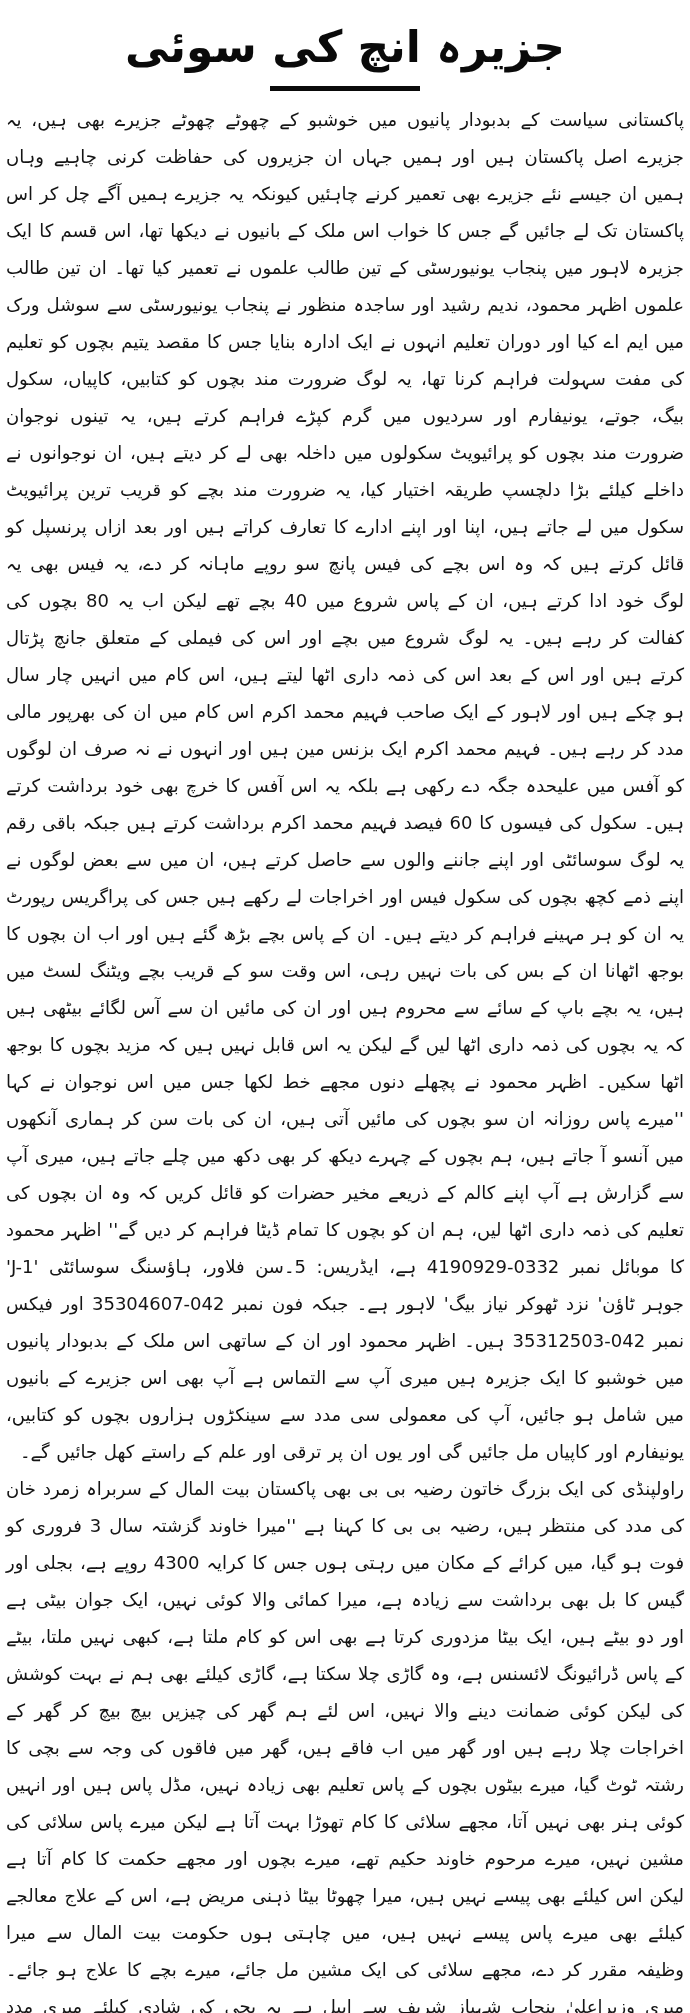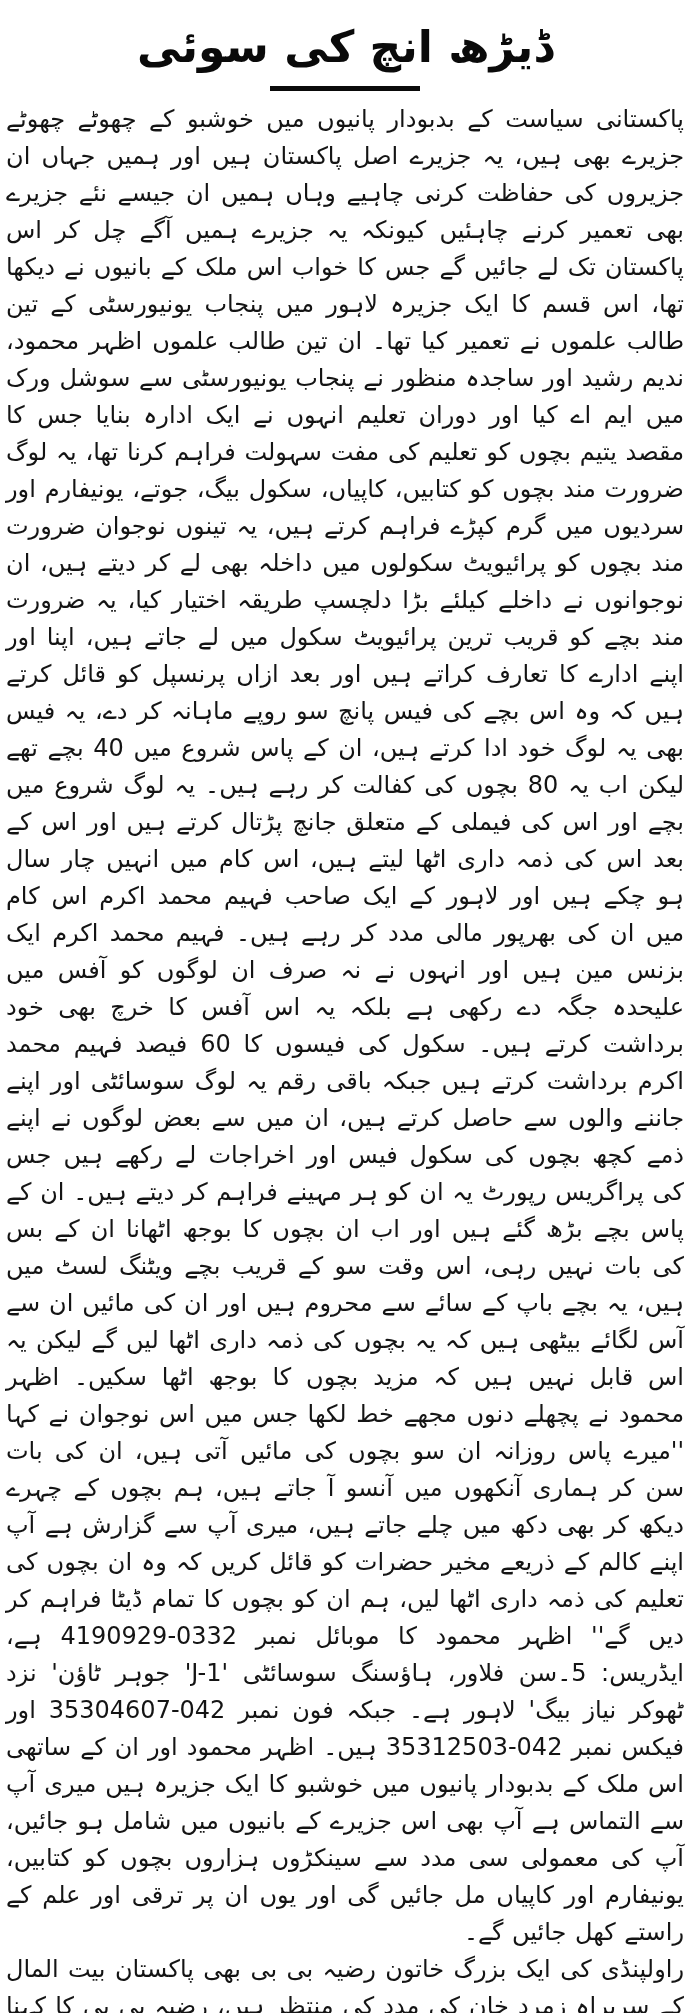--- a/index.html
+++ b/index.html
@@ -33,35 +33,35 @@
     height: 5px;
     background: #0a0a0a;
     margin: 4px auto 10px auto;
   }
   .article-body {
     direction: rtl;
     text-align: justify;
     text-justify: inter-word;
   }
   .article-body p {
-    font-size: 24px;
+    font-size: 18px;
     line-height: 37px;
     color: #141414;
     text-align: justify;
     text-align-last: right;
     word-spacing: 1px;
   }
 </style>
 </head>
 <body>
 
 <div class="page">
 
   <header class="masthead">
-    <h1 class="article-title">ڈیڑھ انچ کی سوئی</h1>
+    <h1 class="article-title">جزیرہ انچ کی سوئی</h1>
     <div class="title-rule"></div>
   </header>
 
   <article class="article-body">
     <p>پاکستانی سیاست کے بدبودار پانیوں میں خوشبو کے چھوٹے چھوٹے جزیرے بھی ہیں، یہ جزیرے اصل پاکستان ہیں اور ہمیں جہاں ان جزیروں کی حفاظت کرنی چاہیے وہاں ہمیں ان جیسے نئے جزیرے بھی تعمیر کرنے چاہئیں کیونکہ یہ جزیرے ہمیں آگے چل کر اس پاکستان تک لے جائیں گے جس کا خواب اس ملک کے بانیوں نے دیکھا تھا، اس قسم کا ایک جزیرہ لاہور میں پنجاب یونیورسٹی کے تین طالب علموں نے تعمیر کیا تھا۔ ان تین طالب علموں اظہر محمود، ندیم رشید اور ساجدہ منظور نے پنجاب یونیورسٹی سے سوشل ورک میں ایم اے کیا اور دوران تعلیم انہوں نے ایک ادارہ بنایا جس کا مقصد یتیم بچوں کو تعلیم کی مفت سہولت فراہم کرنا تھا، یہ لوگ ضرورت مند بچوں کو کتابیں، کاپیاں، سکول بیگ، جوتے، یونیفارم اور سردیوں میں گرم کپڑے فراہم کرتے ہیں، یہ تینوں نوجوان ضرورت مند بچوں کو پرائیویٹ سکولوں میں داخلہ بھی لے کر دیتے ہیں، ان نوجوانوں نے داخلے کیلئے بڑا دلچسپ طریقہ اختیار کیا، یہ ضرورت مند بچے کو قریب ترین پرائیویٹ سکول میں لے جاتے ہیں، اپنا اور اپنے ادارے کا تعارف کراتے ہیں اور بعد ازاں پرنسپل کو قائل کرتے ہیں کہ وہ اس بچے کی فیس پانچ سو روپے ماہانہ کر دے، یہ فیس بھی یہ لوگ خود ادا کرتے ہیں، ان کے پاس شروع میں 40 بچے تھے لیکن اب یہ 80 بچوں کی کفالت کر رہے ہیں۔ یہ لوگ شروع میں بچے اور اس کی فیملی کے متعلق جانچ پڑتال کرتے ہیں اور اس کے بعد اس کی ذمہ داری اٹھا لیتے ہیں، اس کام میں انہیں چار سال ہو چکے ہیں اور لاہور کے ایک صاحب فہیم محمد اکرم اس کام میں ان کی بھرپور مالی مدد کر رہے ہیں۔ فہیم محمد اکرم ایک بزنس مین ہیں اور انہوں نے نہ صرف ان لوگوں کو آفس میں علیحدہ جگہ دے رکھی ہے بلکہ یہ اس آفس کا خرچ بھی خود برداشت کرتے ہیں۔ سکول کی فیسوں کا 60 فیصد فہیم محمد اکرم برداشت کرتے ہیں جبکہ باقی رقم یہ لوگ سوسائٹی اور اپنے جاننے والوں سے حاصل کرتے ہیں، ان میں سے بعض لوگوں نے اپنے ذمے کچھ بچوں کی سکول فیس اور اخراجات لے رکھے ہیں جس کی پراگریس رپورٹ یہ ان کو ہر مہینے فراہم کر دیتے ہیں۔ ان کے پاس بچے بڑھ گئے ہیں اور اب ان بچوں کا بوجھ اٹھانا ان کے بس کی بات نہیں رہی، اس وقت سو کے قریب بچے ویٹنگ لسٹ میں ہیں، یہ بچے باپ کے سائے سے محروم ہیں اور ان کی مائیں ان سے آس لگائے بیٹھی ہیں کہ یہ بچوں کی ذمہ داری اٹھا لیں گے لیکن یہ اس قابل نہیں ہیں کہ مزید بچوں کا بوجھ اٹھا سکیں۔ اظہر محمود نے پچھلے دنوں مجھے خط لکھا جس میں اس نوجوان نے کہا ''میرے پاس روزانہ ان سو بچوں کی مائیں آتی ہیں، ان کی بات سن کر ہماری آنکھوں میں آنسو آ جاتے ہیں، ہم بچوں کے چہرے دیکھ کر بھی دکھ میں چلے جاتے ہیں، میری آپ سے گزارش ہے آپ اپنے کالم کے ذریعے مخیر حضرات کو قائل کریں کہ وہ ان بچوں کی تعلیم کی ذمہ داری اٹھا لیں، ہم ان کو بچوں کا تمام ڈیٹا فراہم کر دیں گے'' اظہر محمود کا موبائل نمبر 0332-4190929 ہے، ایڈریس: 5۔سن فلاور، ہاؤسنگ سوسائٹی 'J-1' جوہر ٹاؤن' نزد ٹھوکر نیاز بیگ' لاہور ہے۔ جبکہ فون نمبر 042-35304607 اور فیکس نمبر 042-35312503 ہیں۔ اظہر محمود اور ان کے ساتھی اس ملک کے بدبودار پانیوں میں خوشبو کا ایک جزیرہ ہیں میری آپ سے التماس ہے آپ بھی اس جزیرے کے بانیوں میں شامل ہو جائیں، آپ کی معمولی سی مدد سے سینکڑوں ہزاروں بچوں کو کتابیں، یونیفارم اور کاپیاں مل جائیں گی اور یوں ان پر ترقی اور علم کے راستے کھل جائیں گے۔</p>
     <p>راولپنڈی کی ایک بزرگ خاتون رضیہ بی بی بھی پاکستان بیت المال کے سربراہ زمرد خان کی مدد کی منتظر ہیں، رضیہ بی بی کا کہنا ہے ''میرا خاوند گزشتہ سال 3 فروری کو فوت ہو گیا، میں کرائے کے مکان میں رہتی ہوں جس کا کرایہ 4300 روپے ہے، بجلی اور گیس کا بل بھی برداشت سے زیادہ ہے، میرا کمائی والا کوئی نہیں، ایک جوان بیٹی ہے اور دو بیٹے ہیں، ایک بیٹا مزدوری کرتا ہے بھی اس کو کام ملتا ہے، کبھی نہیں ملتا، بیٹے کے پاس ڈرائیونگ لائسنس ہے، وہ گاڑی چلا سکتا ہے، گاڑی کیلئے بھی ہم نے بہت کوشش کی لیکن کوئی ضمانت دینے والا نہیں، اس لئے ہم گھر کی چیزیں بیچ بیچ کر گھر کے اخراجات چلا رہے ہیں اور گھر میں اب فاقے ہیں، گھر میں فاقوں کی وجہ سے بچی کا رشتہ ٹوٹ گیا، میرے بیٹوں بچوں کے پاس تعلیم بھی زیادہ نہیں، مڈل پاس ہیں اور انہیں کوئی ہنر بھی نہیں آتا، مجھے سلائی کا کام تھوڑا بہت آتا ہے لیکن میرے پاس سلائی کی مشین نہیں، میرے مرحوم خاوند حکیم تھے، میرے بچوں اور مجھے حکمت کا کام آتا ہے لیکن اس کیلئے بھی پیسے نہیں ہیں، میرا چھوٹا بیٹا ذہنی مریض ہے، اس کے علاج معالجے کیلئے بھی میرے پاس پیسے نہیں ہیں، میں چاہتی ہوں حکومت بیت المال سے میرا وظیفہ مقرر کر دے، مجھے سلائی کی ایک مشین مل جائے، میرے بچے کا علاج ہو جائے۔ میری وزیراعلیٰ پنجاب شہباز شریف سے اپیل ہے یہ بچی کی شادی کیلئے میری مدد کریں۔ میرے لئے ایک چھوٹے سے گھر کا بندوبست ہو جائے جس میں ذکر و عبادت کر سکوں۔ میرے بیٹے کو کوئی نوکری سرکاری یا غیر سرکاری مل جائے تو میرا بڑھاپا اچھا گزر جائے گا، رضیہ بی بی، زوجہ مرحوم حکیم یونس، موبائل نمبر 0321-5327537، مکان نمبر 236۔ آر اصلاحی کمیٹی جھنگی محلّہ' مالک مکان مبین احمد'' ۔</p>
 
   </article>
 
 </div>

